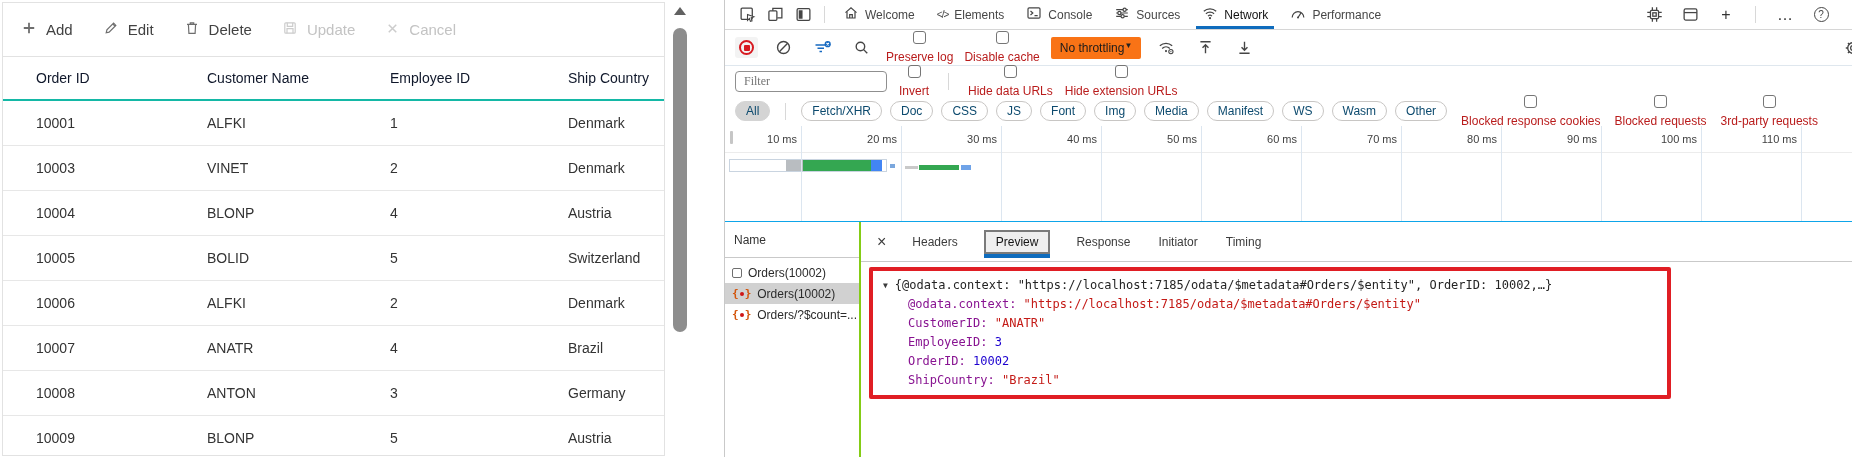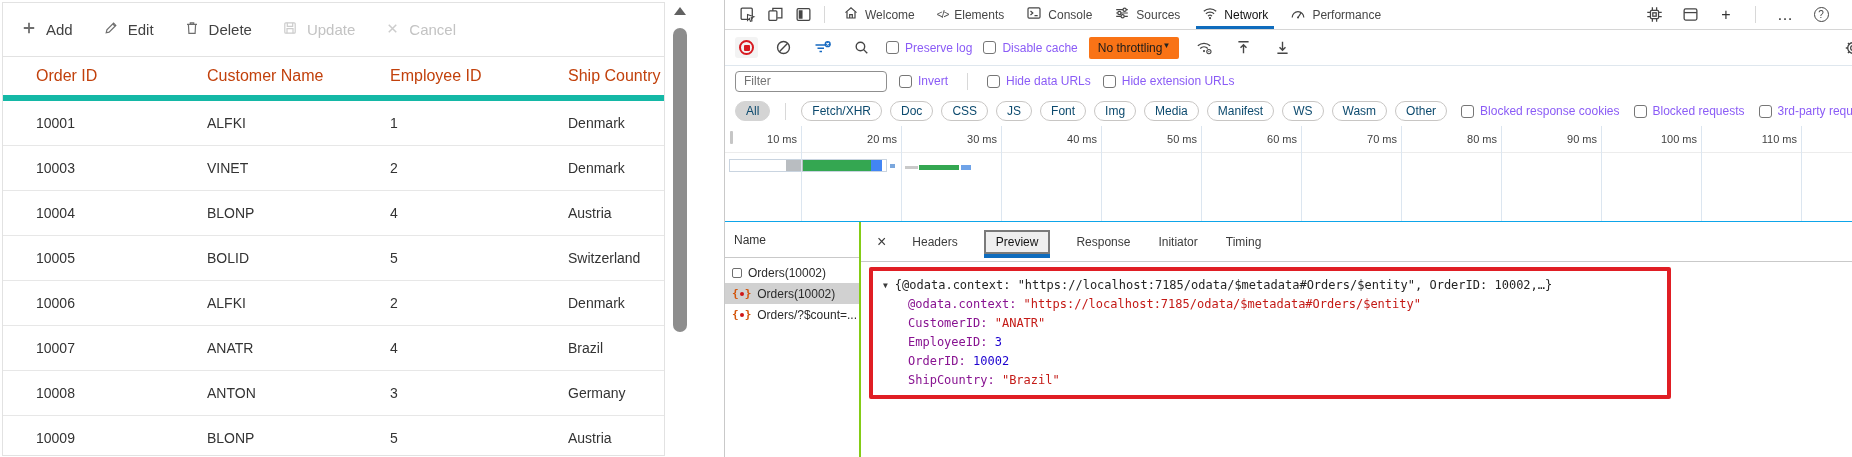--- a/index.html
+++ b/index.html
@@ -12,21 +12,21 @@
   body{position:relative;font-size:12px;color:#3b3b3b;}
 
   
   .grid{position:absolute;left:2px;top:2px;width:663px;height:454px;border:1px solid #e2e2e2;background:#fff;}
   .gtoolbar{height:54px;border-bottom:1px solid #e2e2e2;display:flex;align-items:center;padding-left:18px;gap:30px;}
   .tbtn{display:flex;align-items:center;gap:9px;font-size:15px;color:#424242;cursor:pointer;}
   .tbtn svg{stroke:#6e6e6e;}
   .tbtn.disabled{color:#c3c3c3;cursor:default;}
   .tbtn.disabled svg{stroke:#cccccc;}
   .ghead,.grow{display:grid;grid-template-columns:171px 183px 178px 1fr;padding-left:33px;align-items:center;}
-  .ghead{height:44px;border-bottom:6px solid #14b8a6;color:#c2410c;font-size:16px;}
+  .ghead{height:44px;border-bottom:2px solid #14b8a6;color:#0f172a;font-size:14px;}
   .grow{height:45px;border-bottom:1px solid #e7e7e7;color:#333;font-size:14px;}
 
   
   .scrollbar{position:absolute;left:667px;top:0;width:26px;height:457px;background:#fff;}
   .sb-up{position:absolute;left:7px;top:7px;width:0;height:0;border-left:6px solid transparent;border-right:6px solid transparent;border-bottom:8px solid #616161;}
   .sb-thumb{position:absolute;left:6px;top:28px;width:14px;height:304px;background:#8d8d8d;border-radius:7px;}
 
   
   .devtools{position:absolute;left:724px;top:0;width:1159px;height:457px;border-left:1px solid #c9c9c9;display:flex;flex-direction:column;background:#fff;}
   svg{flex:none;}
@@ -39,28 +39,28 @@
   .mtab.active::after{content:'';position:absolute;left:5px;right:5px;bottom:0;height:3px;background:var(--accent);}
   .glyph{font-size:10px;letter-spacing:-1px;color:#4a4a4a;}
   .dt-right{margin-left:auto;display:flex;align-items:center;gap:8px;}
   .gi{font-size:16px;color:#333;line-height:1;}
   .help{width:15px;height:15px;border:1.3px solid #454545;border-radius:50%;display:flex;align-items:center;justify-content:center;font-size:10px;color:#454545;}
 
   .dt-nettoolbar{height:36px;display:flex;align-items:center;gap:11px;padding-left:10px;border-bottom:1px solid #dfe7ee;}
   .recwrap{background:#f3f3f3;border-radius:3px;padding:3px 4px;display:flex;}
   .rec{width:15px;height:15px;border:2px solid var(--rec);border-radius:50%;display:flex;align-items:center;justify-content:center;}
   .rec::after{content:'';width:6px;height:6px;background:var(--rec);border-radius:1px;}
-  .cbrow{display:flex;align-items:center;gap:6px;white-space:nowrap;color:#8b5cf6;}
+  .cbrow{display:flex;align-items:center;gap:6px;white-space:nowrap;color:#b91c1c;flex-direction:column;}
   .cb{width:13px;height:13px;border:1px solid #767676;border-radius:3px;background:#fff;flex:none;}
   .throttle{background:#f97316;border-radius:2px;padding:4px 9px;display:flex;align-items:flex-start;gap:0;color:#1b1b1b;cursor:pointer;}
   .dd{font-size:8px;color:#222;}
   .gear-right{margin-left:auto;margin-right:16px;}
 
   .dt-filterrow{height:30px;display:flex;align-items:center;gap:12px;padding-left:10px;}
-  .filter-input{width:152px;height:21px;border:1px solid #8f8f8f;border-radius:4px;padding:0 8px;font-size:12px;font-family:Liberation Sans, sans-serif;color:#15803d;outline:none;}
+  .filter-input{width:152px;height:21px;border:1px solid #8f8f8f;border-radius:4px;padding:0 8px;font-size:12px;font-family:Liberation Serif, serif;color:#15803d;outline:none;}
   .filter-input::placeholder{color:#737373;}
 
   .dt-chiprow{height:30px;display:flex;align-items:center;gap:8px;padding-left:10px;}
   .chip{border:1px solid #c8c6c4;border-radius:10px;padding:2px 10px;color:#0c4a6e;background:#fff;cursor:pointer;white-space:nowrap;}
   .chip.active{background:#d4d4d4;border-color:#d4d4d4;}
   .dt-chiprow .cbrow{margin-left:6px;}
 
   .dt-timeline{height:96px;position:relative;border-bottom:1px solid #0ea5e9;overflow:hidden;}
   .gridline{position:absolute;top:0;bottom:0;width:1px;background:#dce6f0;}
   .ticklabel{position:absolute;top:7px;width:62px;text-align:right;font-size:11px;color:#3f3f3f;}

